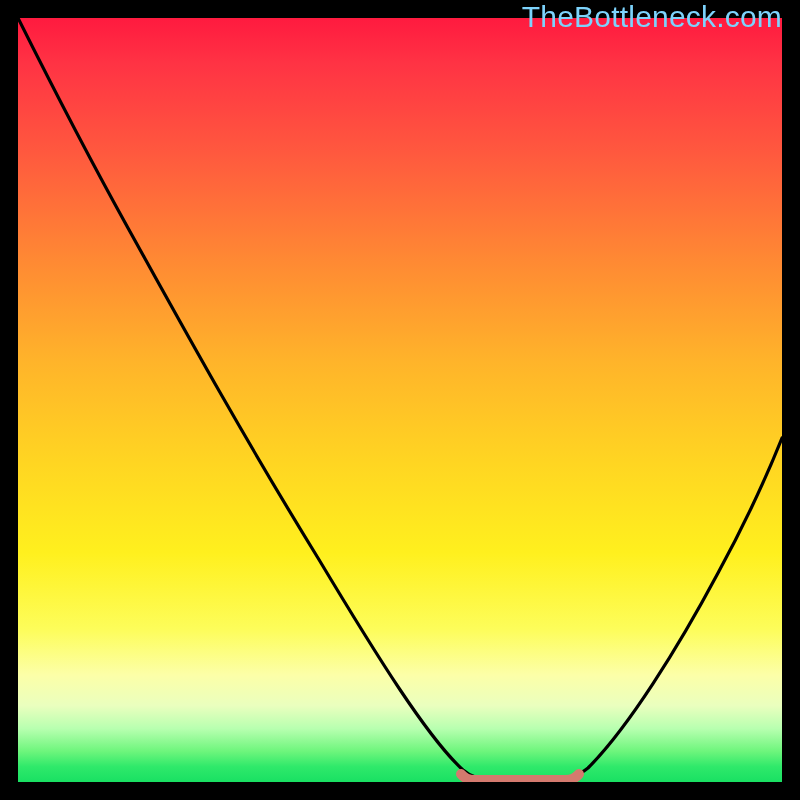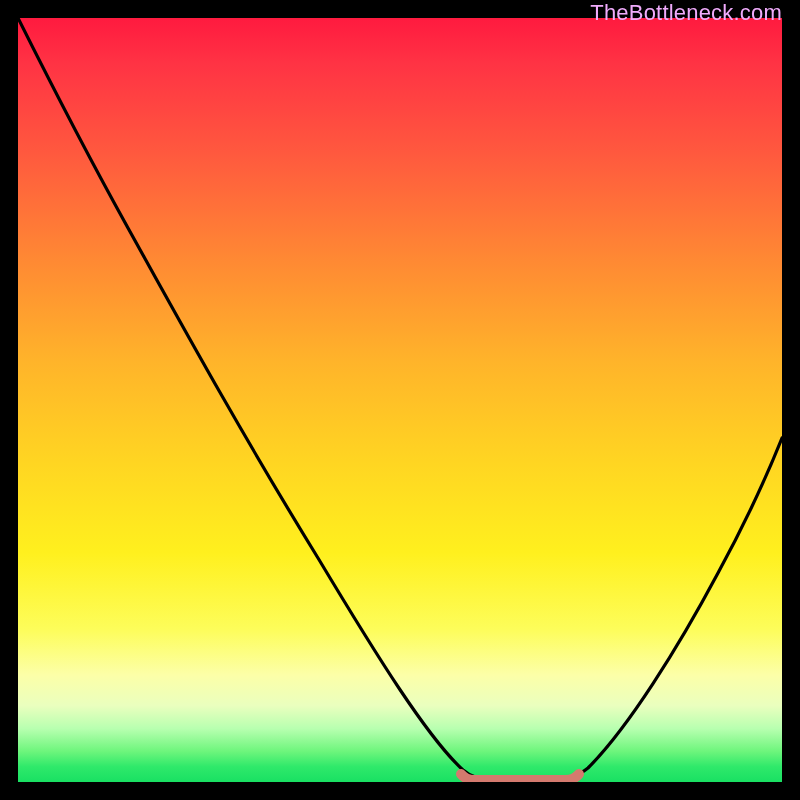--- a/index.html
+++ b/index.html
@@ -53,22 +53,22 @@
     position: absolute;
     left: 0;
     top: 0;
     width: 764px;
     height: 764px;
   }
   .watermark {
     position: absolute;
     top: 0px;
     right: 18px;
-    color: #f0abfc;
-    font-size: 22px;
+    color: #7dd3fc;
+    font-size: 30px;
     font-weight: 400;
     letter-spacing: 0.2px;
     user-select: none;
     margin-left: 36px;
   }
 </style>
 </head>
 <body>
 
 <div class="container">

